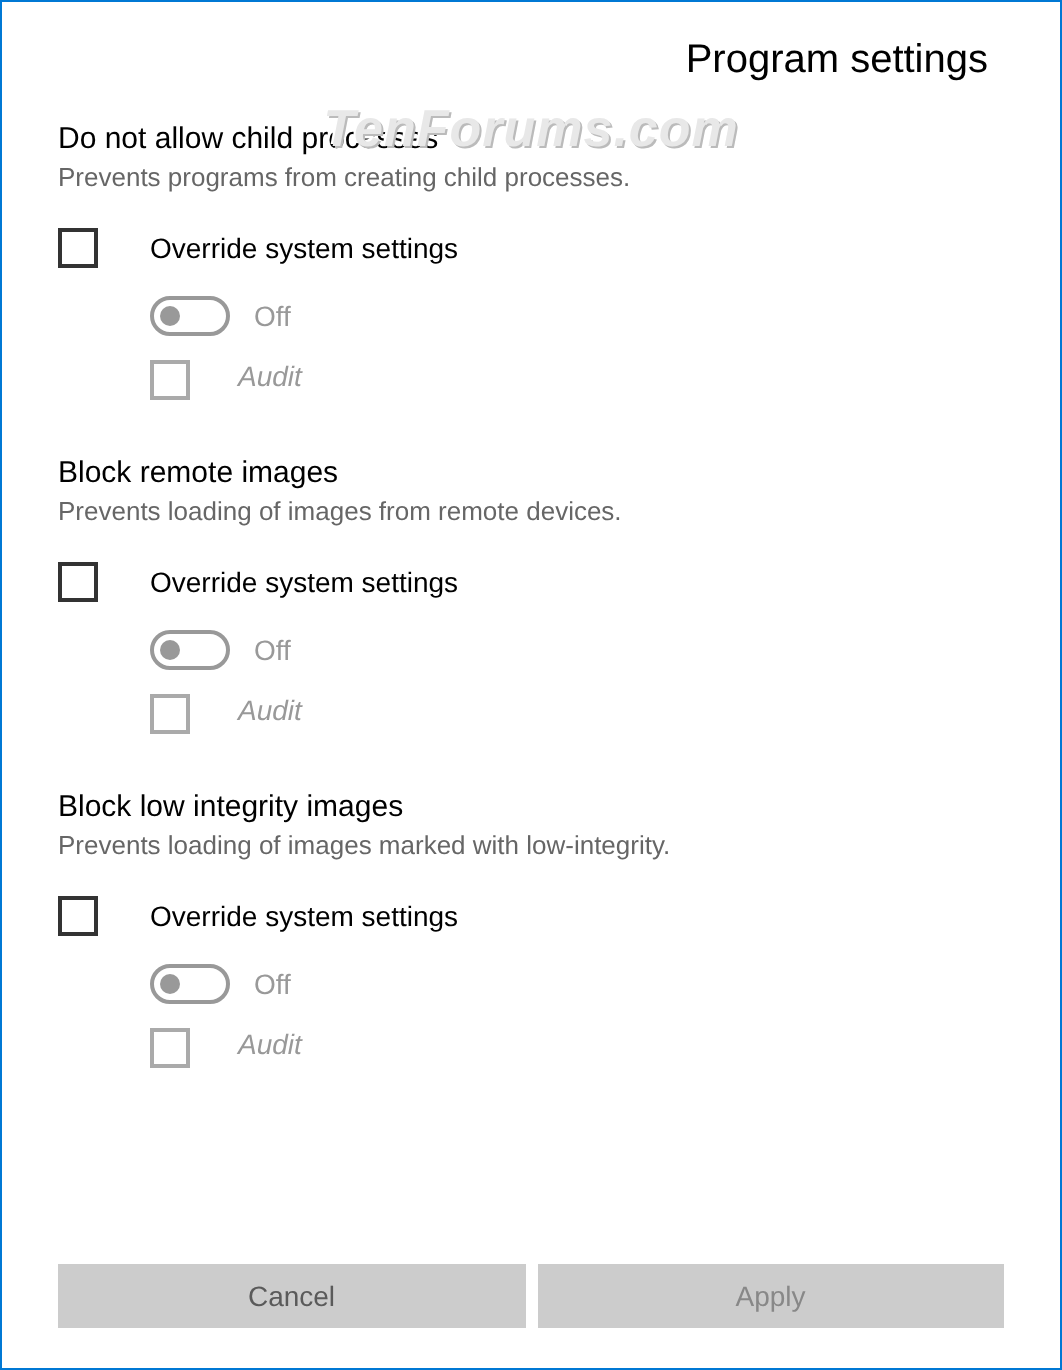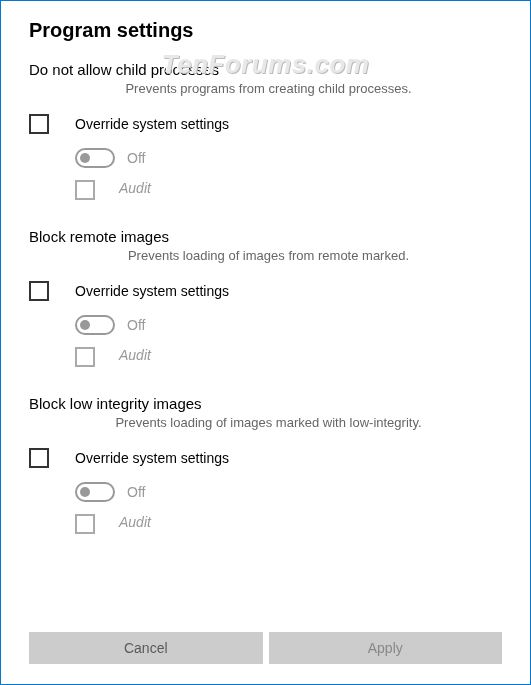--- a/index.html
+++ b/index.html
@@ -7,23 +7,24 @@
       font-family: 'Segoe UI', Tahoma, sans-serif;
       background: #fff;
       width: 531px;
       height: 685px;
       border: 1px solid #0078d4;
       position: relative;
       overflow: hidden;
     }
     .window-title {
       font-size: 20px;
-      font-weight: 700;
+      font-weight: 400;
       color: #000;
       padding: 18px 36px 10px 28px;
+      text-align: right;
     }
     .watermark {
       position: absolute;
       top: 48px;
       left: 50%;
       transform: translateX(-50%);
       font-size: 26px;
       font-weight: 600;
       font-style: italic;
       color: #e8e8e8;
@@ -54,21 +55,20 @@
     .section-title {
       font-size: 15px;
       font-weight: 400;
       color: #000;
       margin-bottom: 3px;
     }
     .section-desc {
       font-size: 13px;
       color: #666;
       margin-bottom: 18px;
-      text-align: center;
     }
     .override-row {
       display: flex;
       align-items: center;
       gap: 26px;
       margin-bottom: 14px;
     }
     .checkbox {
       width: 20px;
       height: 20px;
@@ -163,21 +163,21 @@
       </div>
       <div class="audit-row">
         <div class="checkbox disabled"></div>
         <span class="audit-label">Audit</span>
       </div>
     </div>
   </div>
 
   <div class="section">
     <div class="section-title">Block remote images</div>
-    <div class="section-desc">Prevents loading of images from remote marked.</div>
+    <div class="section-desc">Prevents loading of images from remote devices.</div>
     <div class="override-row">
       <div class="checkbox"></div>
       <span class="override-label">Override system settings</span>
     </div>
     <div class="controls">
       <div class="toggle-row">
         <div class="toggle">
             <div class="toggle-knob"></div>
           </div>
         <span class="toggle-label">Off</span>

